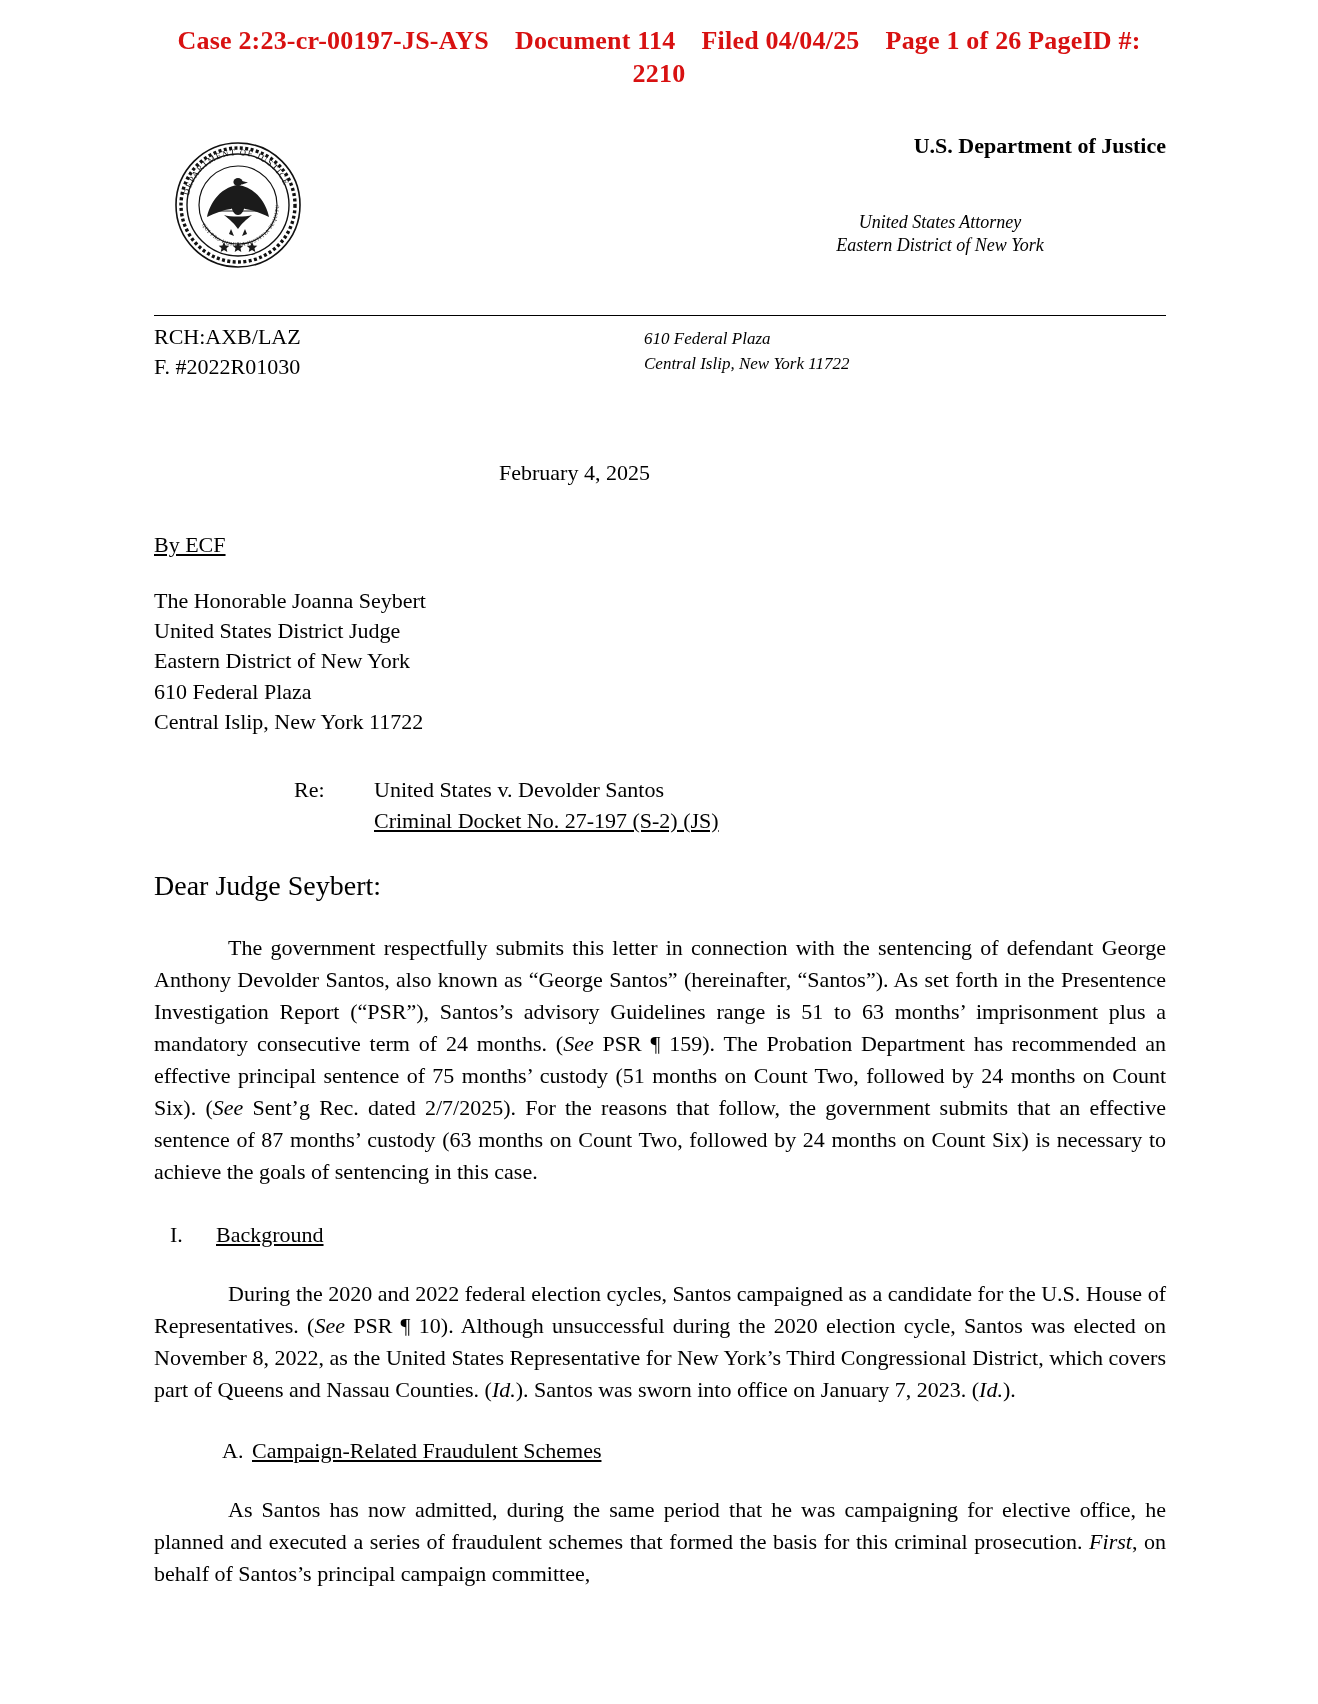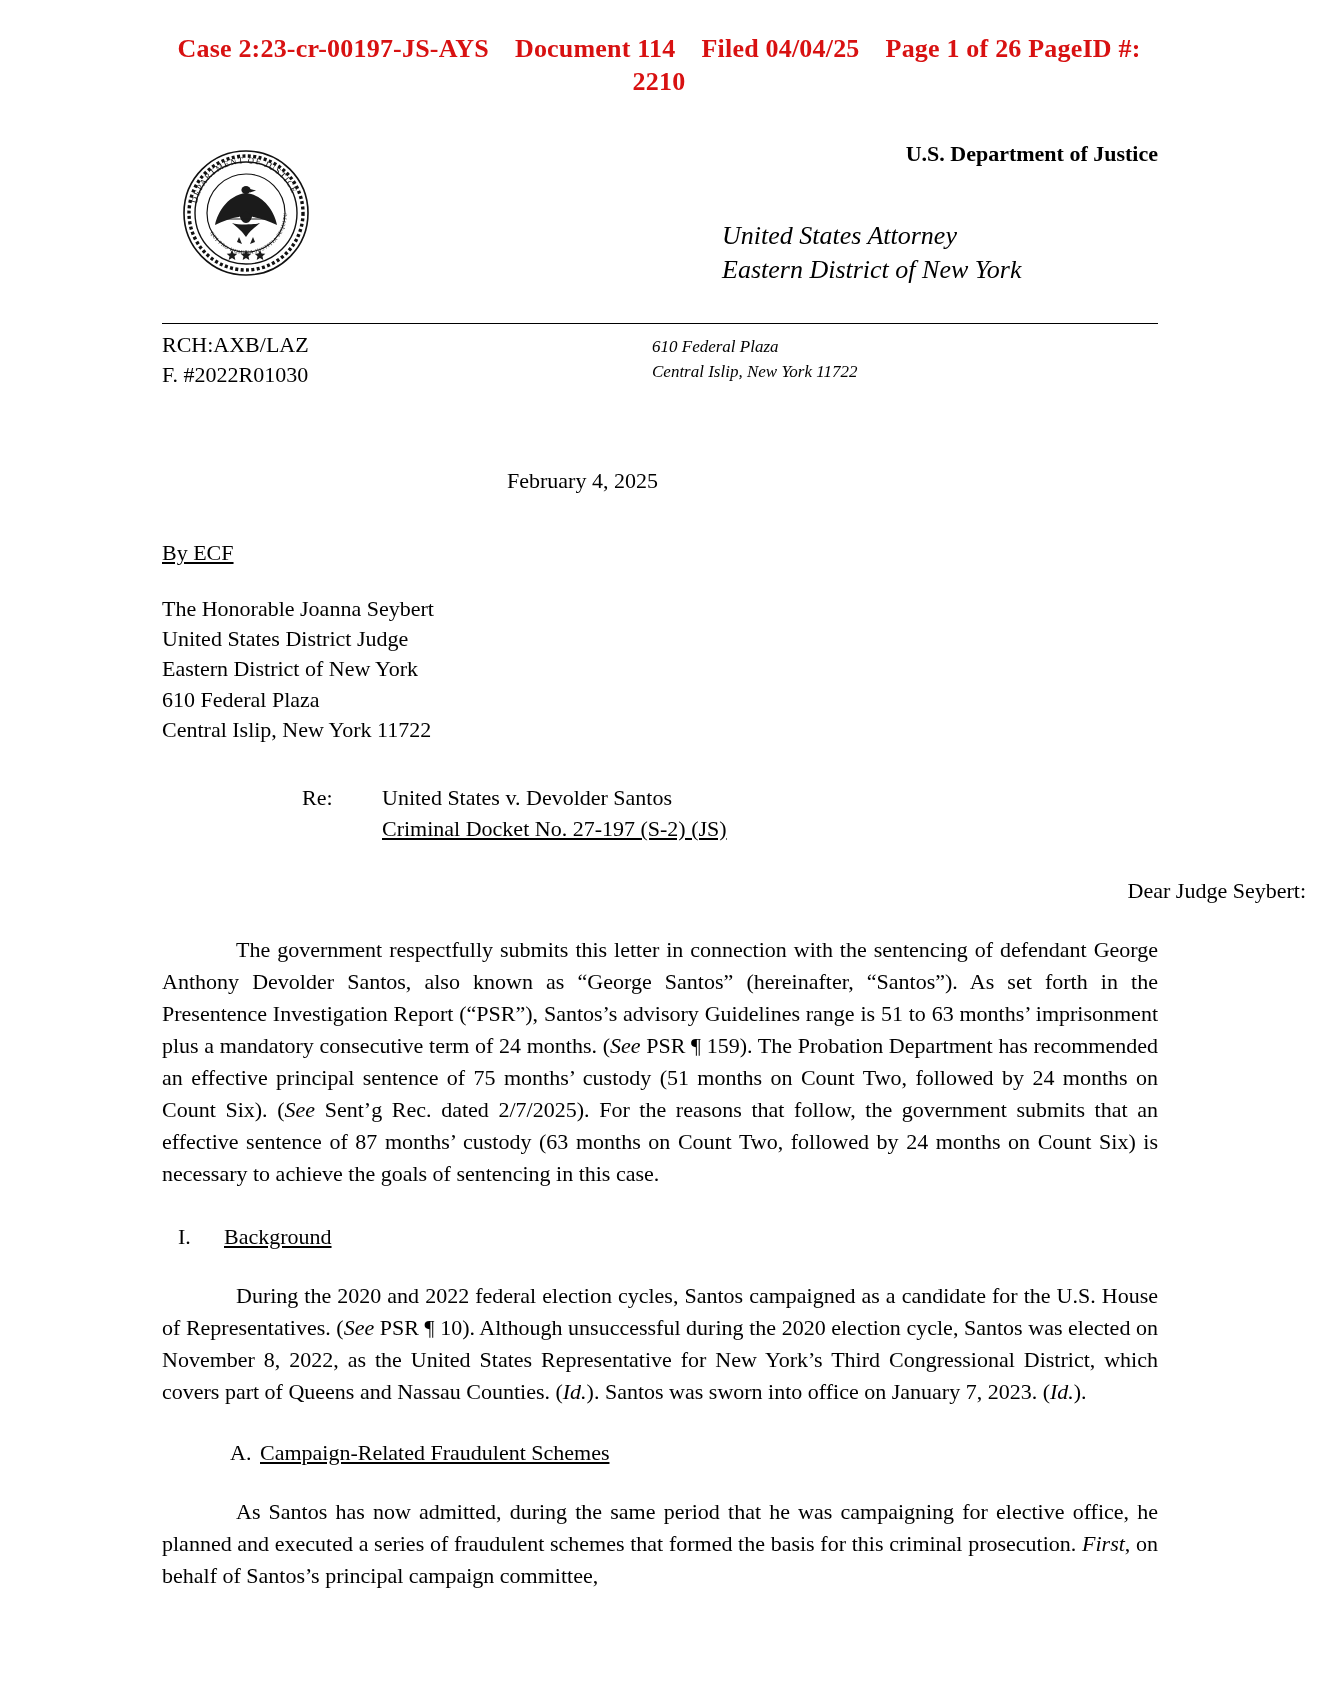--- a/index.html
+++ b/index.html
@@ -13,21 +13,21 @@
     font-family: "Liberation Serif", serif;
     color: #000000;
     position: relative;
     overflow: hidden;
   }
   .page {
     position: relative;
     width: 1318px;
     height: 1704px;
     box-sizing: border-box;
-    padding: 12px;
+    padding: 4px;
   }
 
   
   .ecf-stamp {
     color: #d81111;
     font-family: "Liberation Serif", serif;
     font-size: 26px;
     font-weight: bold;
     text-align: center;
     letter-spacing: 0.2px;
@@ -56,22 +56,23 @@
     text-align: right;
     margin-left: 360px;
     font-size: 22px;
     font-weight: bold;
     font-family: "Liberation Serif", serif;
   }
   .usa-block {
     margin-left: 560px;
     margin-top: 52px;
     font-style: italic;
-    font-size: 26px;
+    font-size: 18px;
     line-height: 1.32;
+    text-align: center;
   }
 
   .rule {
     margin: 12px 148px 0 150px;
     border-bottom: 1.6px solid #000;
   }
 
   .sub-header {
     position: relative;
     margin: 6px 148px 0 150px;
@@ -112,22 +113,21 @@
     font-size: 22px;
     line-height: 1.38;
     display: flex;
   }
   .re-label { width: 80px; }
   .re-lines span { text-decoration: underline; display: block; }
   .re-lines span.nou { text-decoration: none; }
 
   .salutation {
     margin: 34px 0 0 150px;
-    font-size: 22px;
-    text-align: right;
+    font-size: 28px;
   }
 
   .body-p {
     margin: 30px 148px 0 150px;
     font-size: 22px;
     line-height: 1.455;
     text-align: justify;
     text-indent: 74px;
     hyphens: none;
   }

